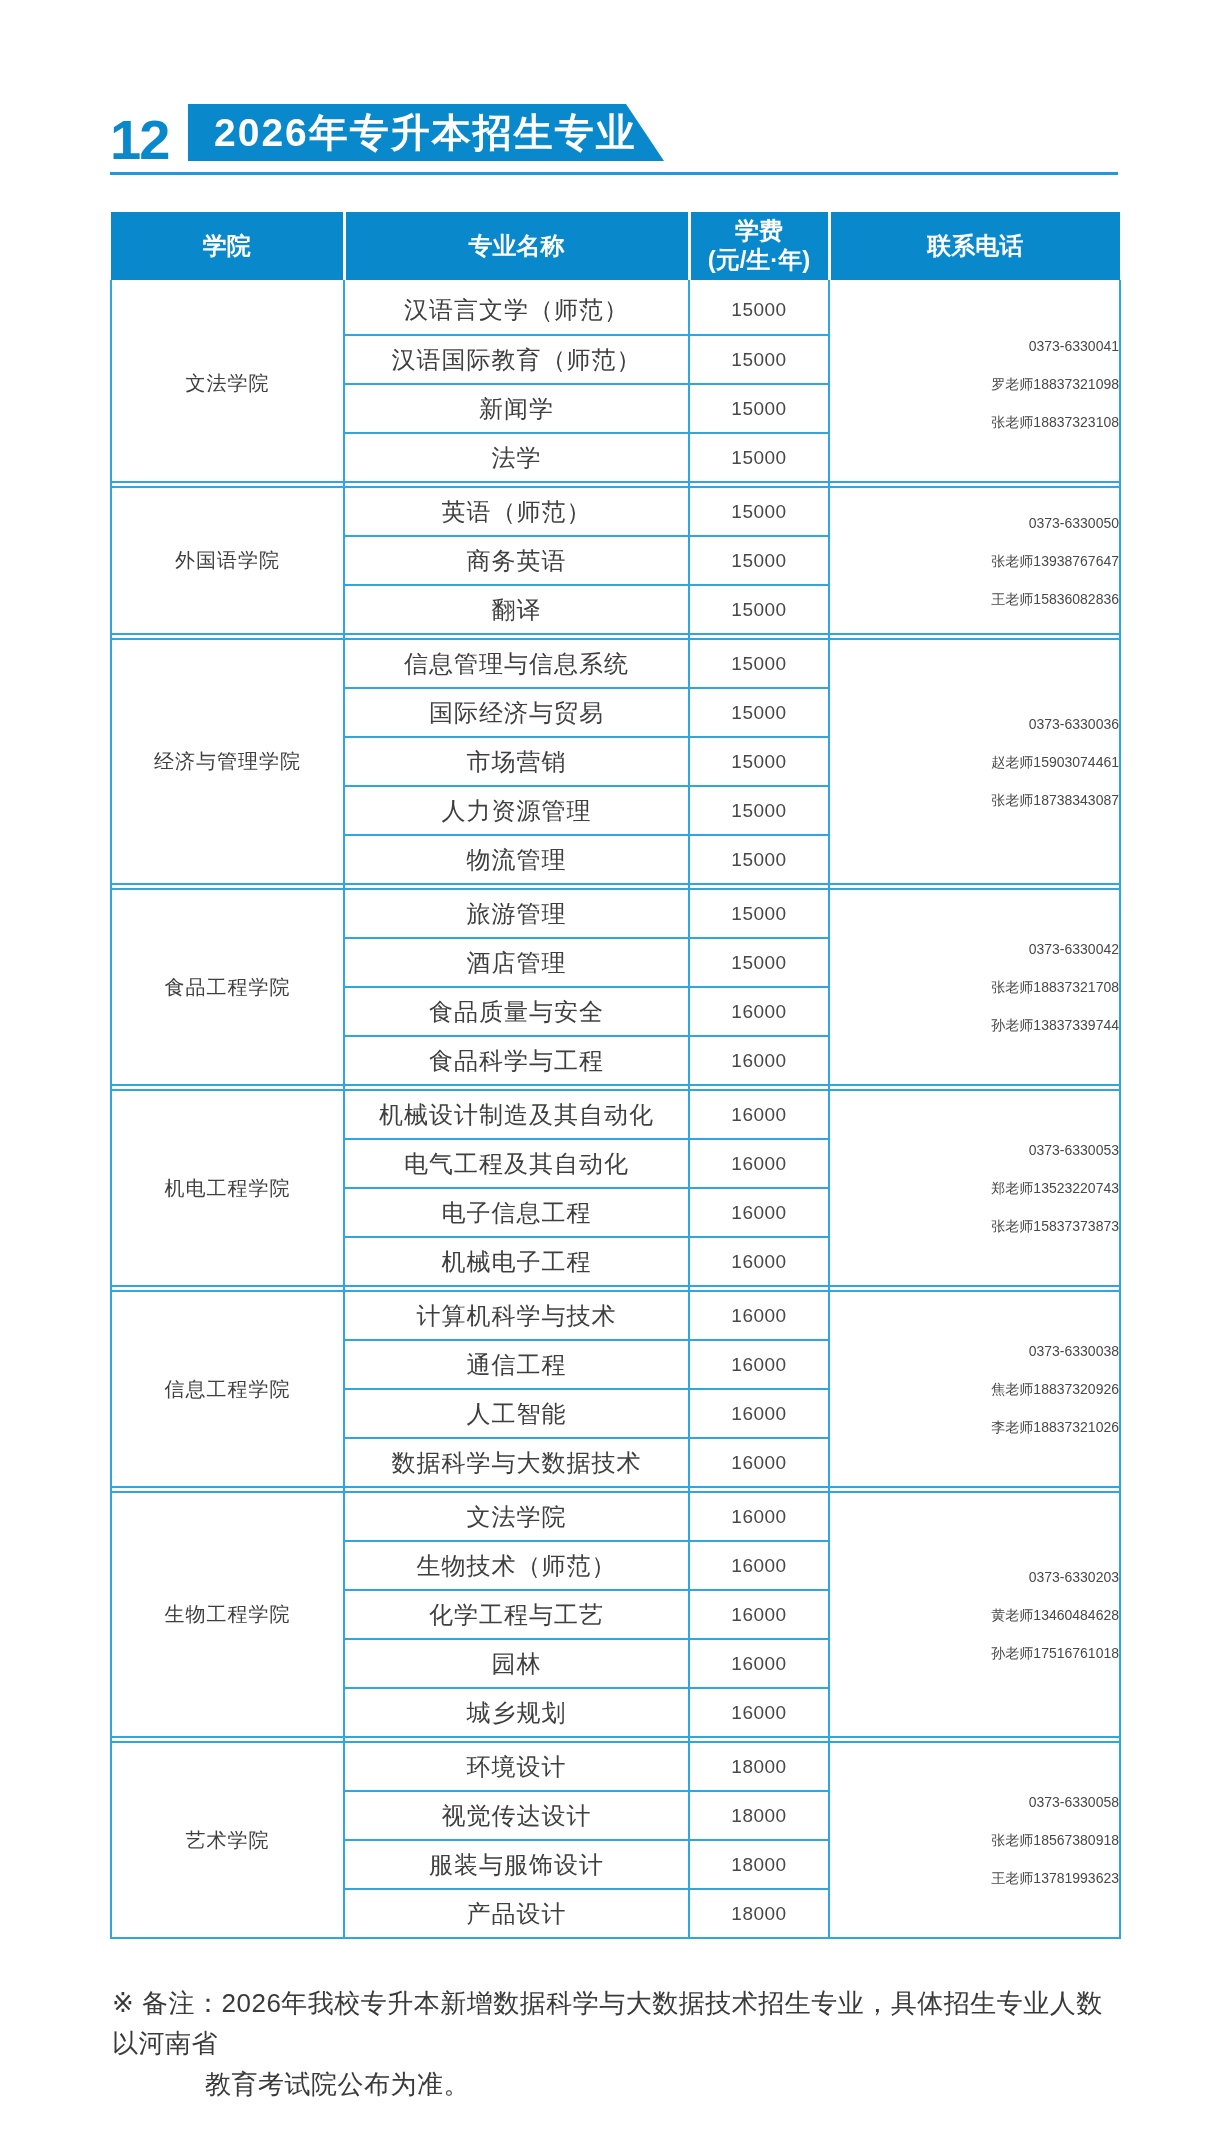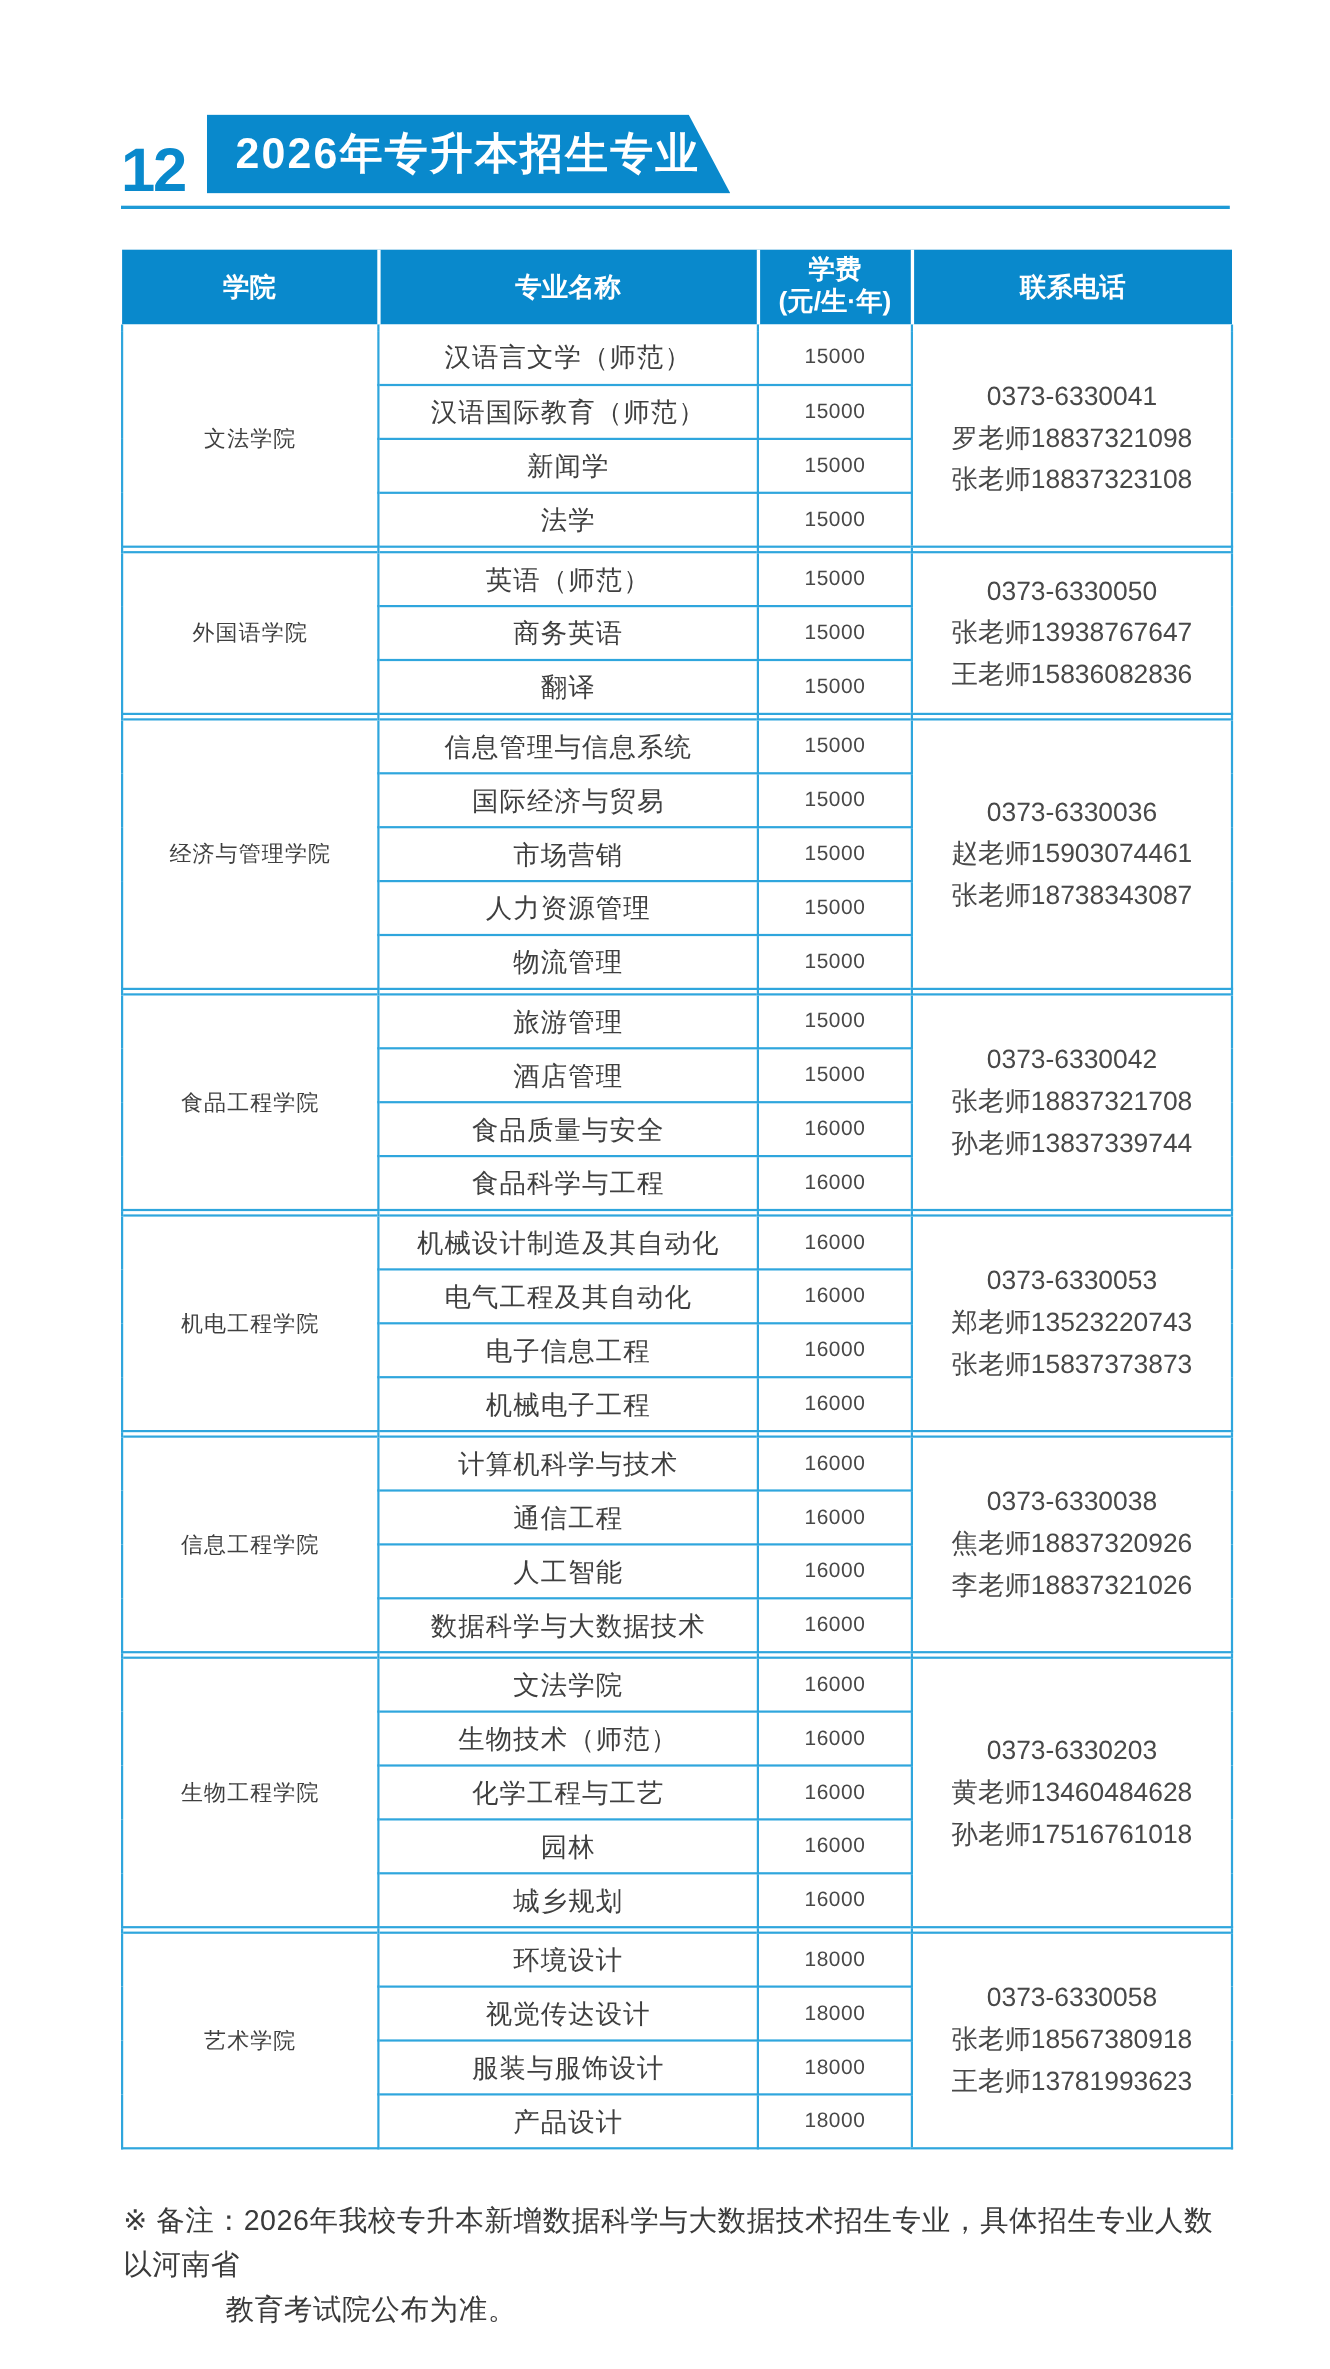--- a/index.html
+++ b/index.html
@@ -18,21 +18,21 @@
   .page{width:1209px;height:2154px;position:relative;background:#fff;}
 
   
   .hdr{margin:104px 0 0 110px;width:1008px;}
   .hdr-row{display:flex;align-items:flex-end;}
   .page-num{
     color:var(--blue);font-size:56px;font-weight:bold;line-height:0.96;
     letter-spacing:-2px;width:78px;flex:0 0 auto;
   }
   .banner{
-    height:72px;width:476px;background:var(--blue);
+    height:57px;width:476px;background:var(--blue);
     clip-path:polygon(0 0,calc(100% - 38px) 0,100% 100%,0 100%);
     display:flex;align-items:center;margin-bottom:6px;text-align:right;
   }
   .banner span{
     color:#fff;font-size:39px;font-weight:bold;letter-spacing:2px;
     padding-left:26px;white-space:nowrap;
   }
   .hdr-line{height:3px;background:#1e9ad6;margin-top:5px;width:1008px;}
 
   
@@ -57,21 +57,21 @@
   td.major{
     border-right:2px solid var(--line);border-bottom:2px solid var(--line);
     letter-spacing:1px;
   }
   td.fee{
     border-right:2px solid var(--line);border-bottom:2px solid var(--line);
     font-size:19px;color:var(--txt2);letter-spacing:0.5px;
   }
   td.phone{
     border-right:2px solid var(--line);border-bottom:2px solid var(--line);
-    font-size:24px;color:var(--txt2);
+    font-size:14px;color:var(--txt2);text-align:right;
   }
   td.phone div{line-height:38px;}
   tr.gs td{border-top:2px solid var(--line);}
   tr.sep td{height:5px;border-top:none;border-bottom:none;background:#fff;}
   tr.sep td.sc1{border-left:2px solid var(--line);border-right:2px solid var(--line);}
   tr.sep td.sc2,tr.sep td.sc3,tr.sep td.sc4{border-right:2px solid var(--line);}
   tr.hsep td{height:6px;}
 
   
   .note{

